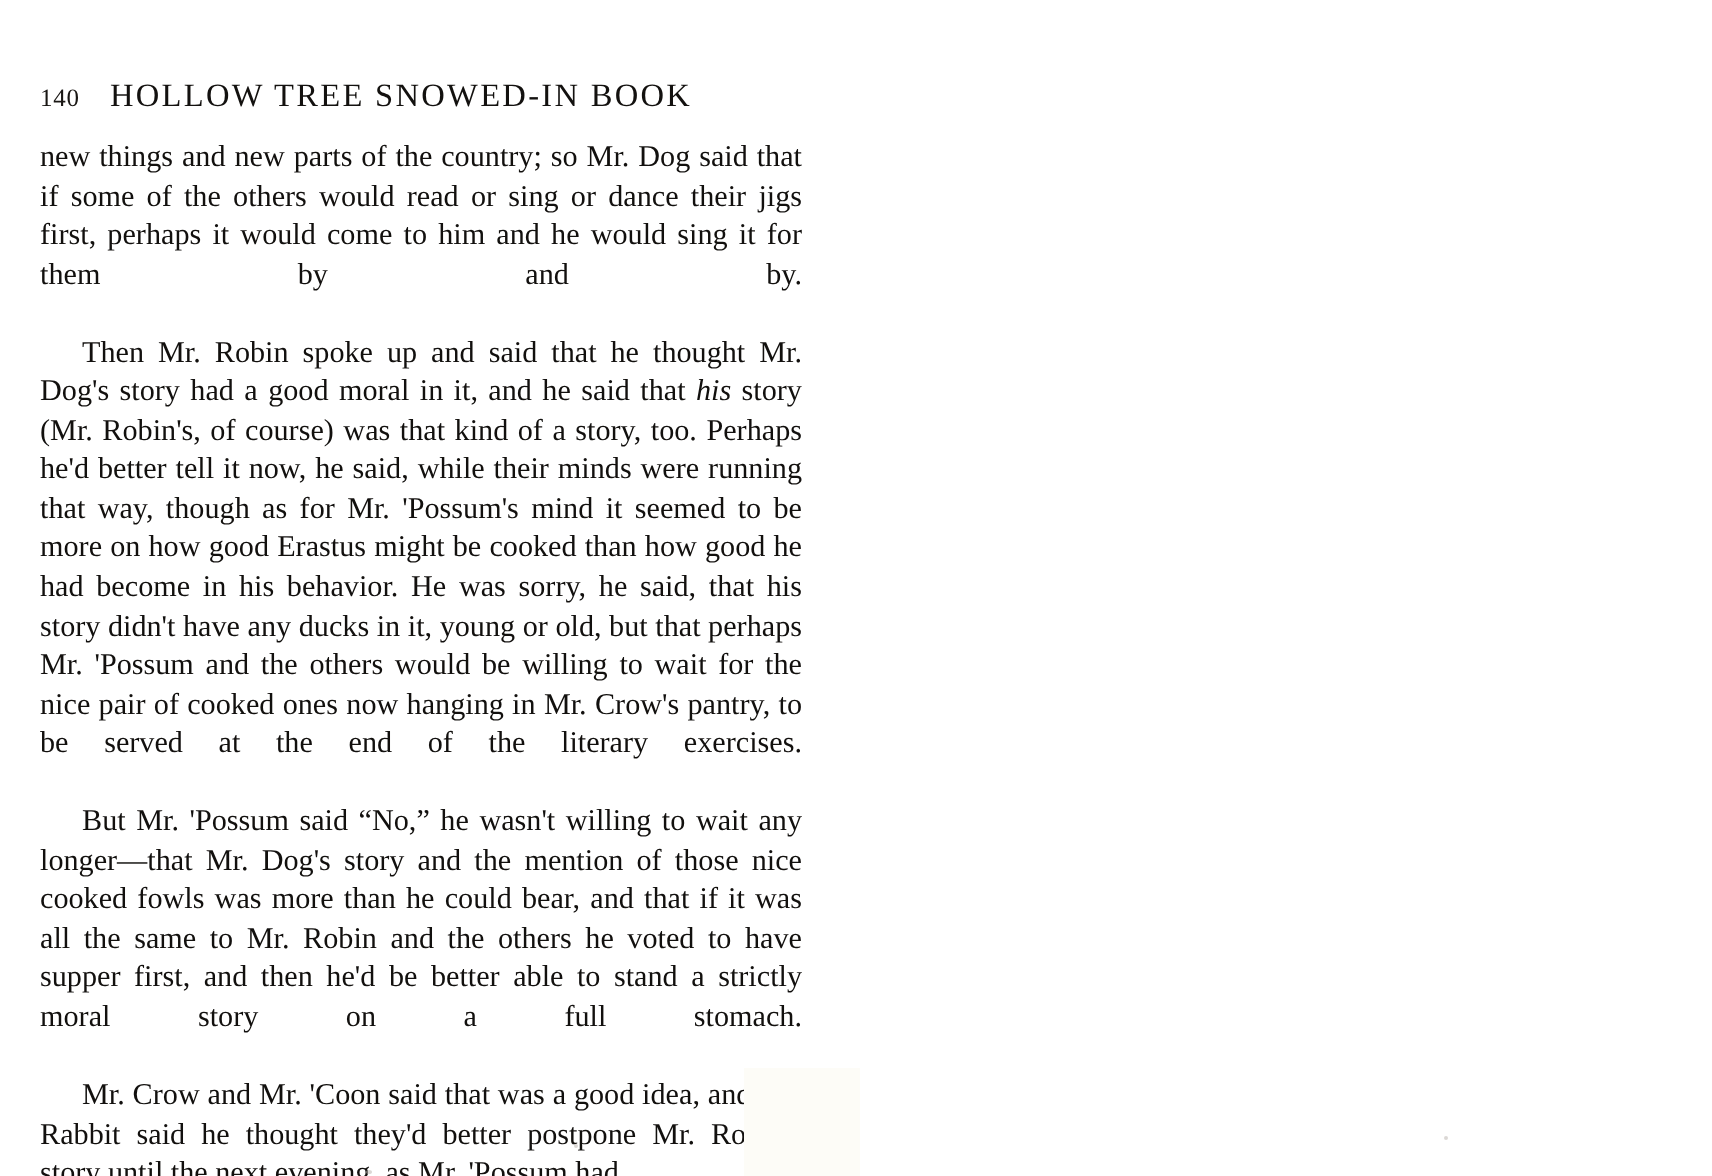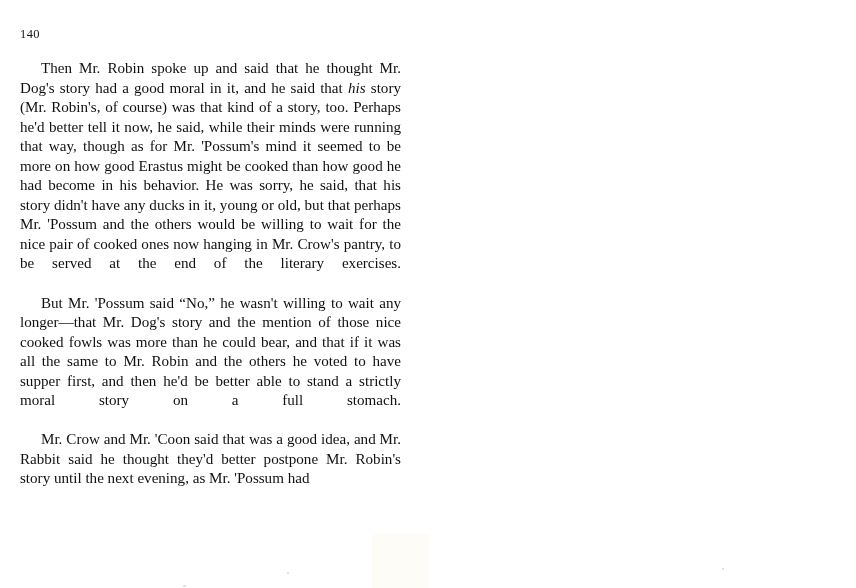--- a/index.html
+++ b/index.html
@@ -18,21 +18,21 @@
   #book-spread {
     position: relative;
     width: 856px;
     height: 588px;
     background: #ffffff;
   }
 
   
   .page {
     position: absolute;
-    top: 6px;
+    top: 17px;
     height: 513px;
     box-sizing: border-box;
   }
   .page-left  { left: 0;     width: 432px; }
   .page-right { left: 432px; width: 424px; }
 
   
   .running-head {
     position: absolute;
     top: 21px;
@@ -114,24 +114,26 @@
 </style>
 </head>
 <body>
 
 <div id="book-spread">
 
   <div class="page page-left">
 
     <div class="running-head head-left">
       <span class="folio">140</span>
+      <span class="head-title">HOLLOW TREE SNOWED-IN BOOK</span>
     </div>
 
     <div class="text-column col-left">
 
+      <p>new things and new parts of the country; so Mr. Dog said that if some of the others would read or sing or dance their jigs first, perhaps it would come to him and he would sing it for them by and by.</p>
 
       <p class="indented"><span>Then Mr. Robin spoke up and said that he thought Mr. Dog's story had a good moral in it, and he said that </span><em class="emph">his</em><span> story (Mr. Robin's, of course) was that kind of a story, too. Perhaps he'd better tell it now, he said, while their minds were running that way, though as for Mr. 'Possum's mind it seemed to be more on how good Erastus might be cooked than how good he had become in his behavior.  He was sorry, he said, that his story didn't have any ducks in it, young or old, but that perhaps Mr. 'Possum and the others would be willing to wait for the nice pair of cooked ones now hanging in Mr. Crow's pantry, to be served at the end of the literary exercises.</span></p>
 
       <p class="indented">But Mr. 'Possum said “No,” he wasn't willing to wait any longer—that Mr. Dog's story and the mention of those nice cooked fowls was more than he could bear, and that if it was all the same to Mr. Robin and the others he voted to have supper first, and then he'd be better able to stand a strictly moral story on a full stomach.</p>
 
       <p class="indented last-line-natural">Mr. Crow and Mr. 'Coon said that was a good idea, and Mr. Rabbit said he thought they'd better postpone Mr. Robin's story until the next evening, as Mr. 'Possum had</p>
 
     </div>
   </div>
 

